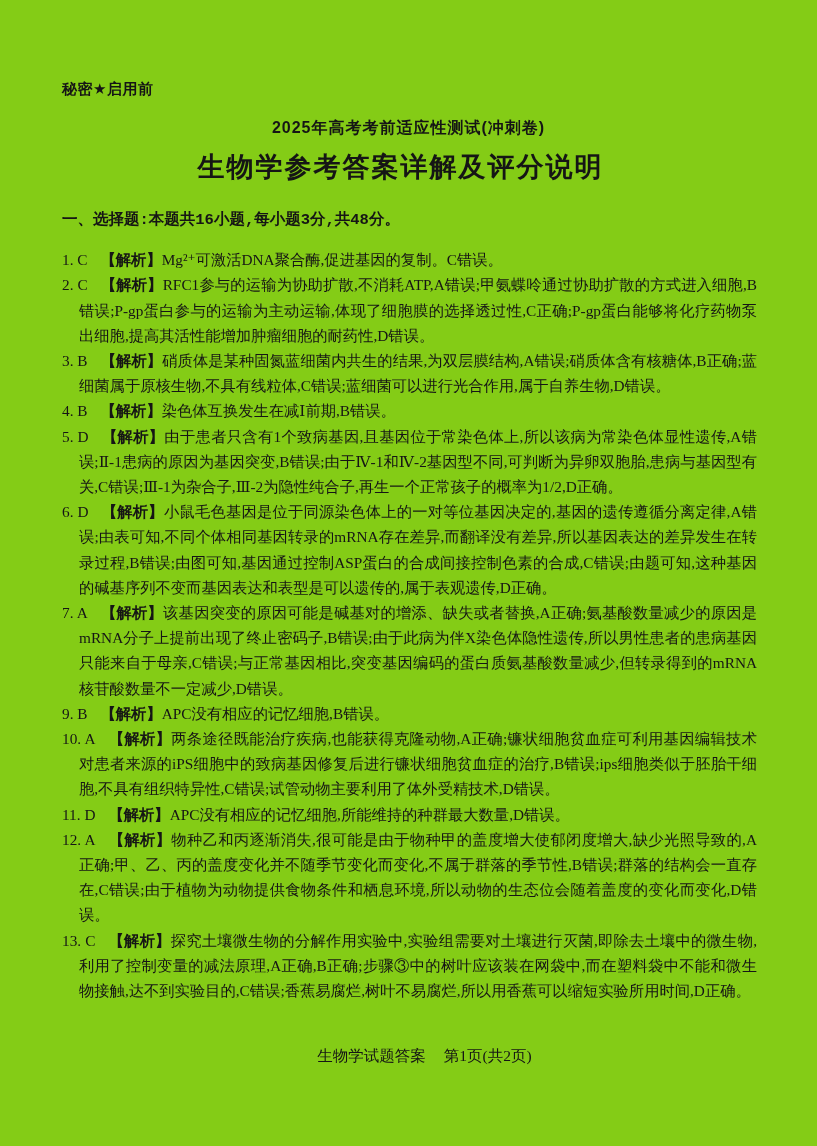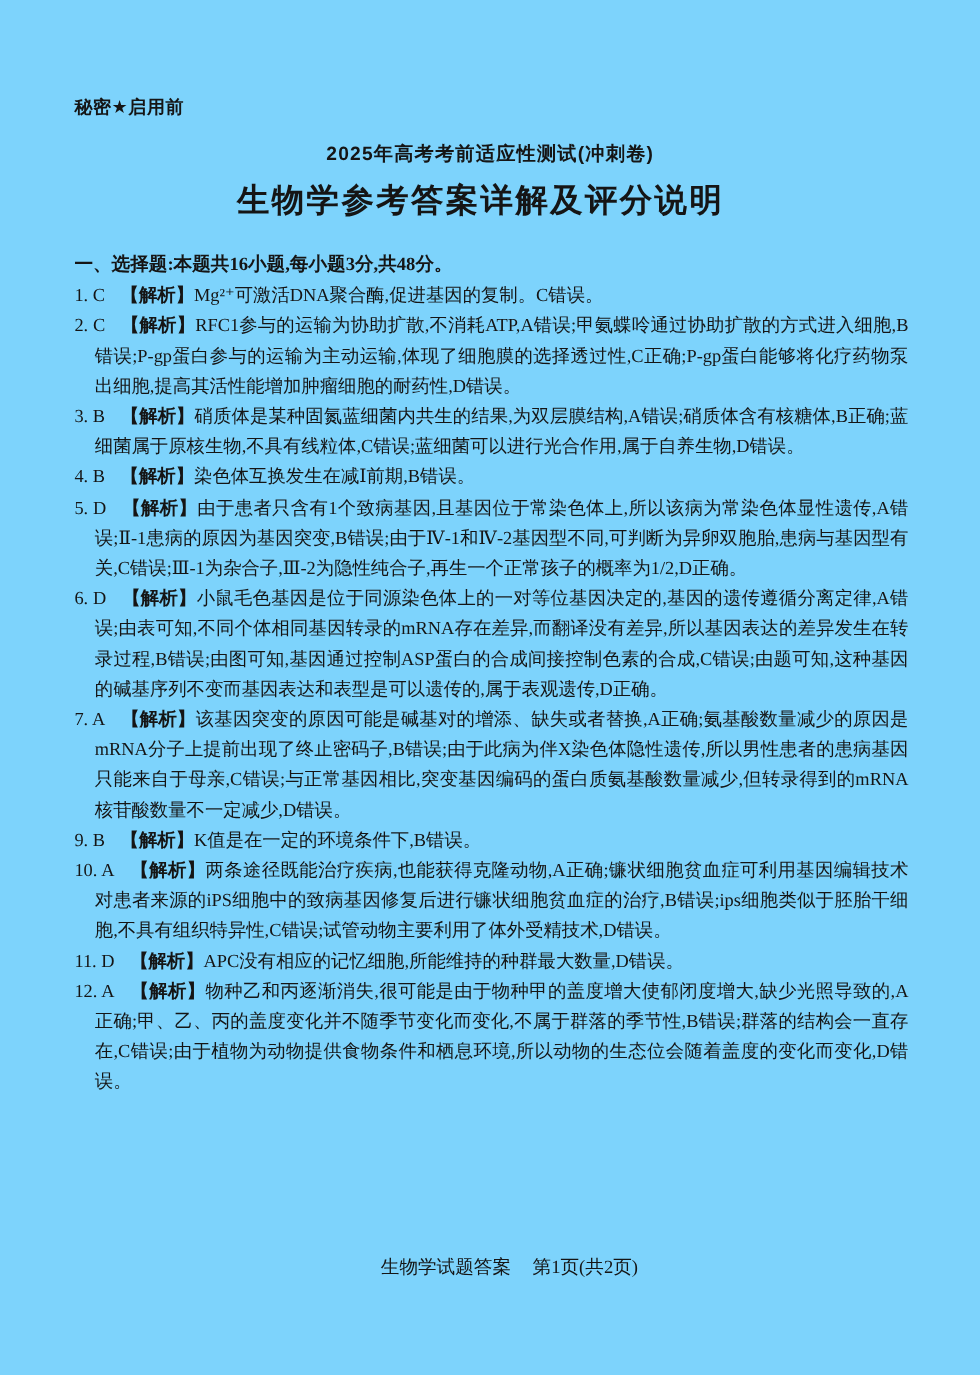--- a/index.html
+++ b/index.html
@@ -5,21 +5,21 @@
   html, body {
     margin: 0;
     padding: 0;
     background: #e8e8e8;
   }
   .page {
     position: relative;
     width: 817px;
     height: 1146px;
     margin: 0 auto;
-    background: #7dd3fc;
+    background: #84cc16;
     color: #151515;
     font-family: "Liberation Serif", "DejaVu Serif", serif;
     overflow: hidden;
     box-sizing: border-box;
   }
   .classification {
     position: absolute;
     left: 62px;
     top: 80px;
     font-family: "Liberation Sans", "DejaVu Sans", sans-serif;
@@ -48,25 +48,25 @@
     font-size: 27px;
     letter-spacing: 2px;
   }
   .content {
     position: absolute;
     left: 62px;
     top: 208px;
     width: 695px;
   }
   .section-head {
-    font-family: Liberation Serif, serif;
+    font-family: Liberation Mono, monospace;
     font-weight: bold;
     font-size: 15.5px;
     line-height: 25.2px;
-    margin-bottom: 1px;
+    margin-bottom: 14px;
   }
   .item {
     margin: 0;
     font-size: 15.3px;
     line-height: 25.2px;
     text-align: justify;
     text-justify: inter-ideograph;
     padding-left: 17px;
     text-indent: -17px;
   }
@@ -107,24 +107,25 @@
   <div class="content">
     <div class="section-head">一、选择题:本题共16小题,每小题3分,共48分。</div>
     <div id="items">
         <p class="item"><span class="num">1. C</span><span class="jx">【解析】</span><span>Mg²⁺可激活DNA聚合酶,促进基因的复制。C错误。</span></p>
         <p class="item"><span class="num">2. C</span><span class="jx">【解析】</span><span>RFC1参与的运输为协助扩散,不消耗ATP,A错误;甲氨蝶呤通过协助扩散的方式进入细胞,B错误;P-gp蛋白参与的运输为主动运输,体现了细胞膜的选择透过性,C正确;P-gp蛋白能够将化疗药物泵出细胞,提高其活性能增加肿瘤细胞的耐药性,D错误。</span></p>
         <p class="item"><span class="num">3. B</span><span class="jx">【解析】</span><span>硝质体是某种固氮蓝细菌内共生的结果,为双层膜结构,A错误;硝质体含有核糖体,B正确;蓝细菌属于原核生物,不具有线粒体,C错误;蓝细菌可以进行光合作用,属于自养生物,D错误。</span></p>
         <p class="item"><span class="num">4. B</span><span class="jx">【解析】</span><span>染色体互换发生在减Ⅰ前期,B错误。</span></p>
         <p class="item"><span class="num">5. D</span><span class="jx">【解析】</span><span>由于患者只含有1个致病基因,且基因位于常染色体上,所以该病为常染色体显性遗传,A错误;Ⅱ-1患病的原因为基因突变,B错误;由于Ⅳ-1和Ⅳ-2基因型不同,可判断为异卵双胞胎,患病与基因型有关,C错误;Ⅲ-1为杂合子,Ⅲ-2为隐性纯合子,再生一个正常孩子的概率为1/2,D正确。</span></p>
         <p class="item"><span class="num">6. D</span><span class="jx">【解析】</span><span>小鼠毛色基因是位于同源染色体上的一对等位基因决定的,基因的遗传遵循分离定律,A错误;由表可知,不同个体相同基因转录的mRNA存在差异,而翻译没有差异,所以基因表达的差异发生在转录过程,B错误;由图可知,基因通过控制ASP蛋白的合成间接控制色素的合成,C错误;由题可知,这种基因的碱基序列不变而基因表达和表型是可以遗传的,属于表观遗传,D正确。</span></p>
         <p class="item"><span class="num">7. A</span><span class="jx">【解析】</span><span>该基因突变的原因可能是碱基对的增添、缺失或者替换,A正确;氨基酸数量减少的原因是mRNA分子上提前出现了终止密码子,B错误;由于此病为伴X染色体隐性遗传,所以男性患者的患病基因只能来自于母亲,C错误;与正常基因相比,突变基因编码的蛋白质氨基酸数量减少,但转录得到的mRNA核苷酸数量不一定减少,D错误。</span></p>
-        <p class="item"><span class="num">9. B</span><span class="jx">【解析】</span><span>K值是在一定的环境条件下,B错误。</span></p>
+        <p class="item"><span class="num">9. B</span><span class="jx">【解析】</span><span>APC没有相应的记忆细胞,B错误。</span></p>
         <p class="item"><span class="num">10. A</span><span class="jx">【解析】</span><span>两条途径既能治疗疾病,也能获得克隆动物,A正确;镰状细胞贫血症可利用基因编辑技术对患者来源的iPS细胞中的致病基因修复后进行镰状细胞贫血症的治疗,B错误;ips细胞类似于胚胎干细胞,不具有组织特异性,C错误;试管动物主要利用了体外受精技术,D错误。</span></p>
         <p class="item"><span class="num">11. D</span><span class="jx">【解析】</span><span>APC没有相应的记忆细胞,所能维持的种群最大数量,D错误。</span></p>
         <p class="item"><span class="num">12. A</span><span class="jx">【解析】</span><span>物种乙和丙逐渐消失,很可能是由于物种甲的盖度增大使郁闭度增大,缺少光照导致的,A正确;甲、乙、丙的盖度变化并不随季节变化而变化,不属于群落的季节性,B错误;群落的结构会一直存在,C错误;由于植物为动物提供食物条件和栖息环境,所以动物的生态位会随着盖度的变化而变化,D错误。</span></p>
+        <p class="item"><span class="num">13. C</span><span class="jx">【解析】</span><span>探究土壤微生物的分解作用实验中,实验组需要对土壤进行灭菌,即除去土壤中的微生物,利用了控制变量的减法原理,A正确,B正确;步骤③中的树叶应该装在网袋中,而在塑料袋中不能和微生物接触,达不到实验目的,C错误;香蕉易腐烂,树叶不易腐烂,所以用香蕉可以缩短实验所用时间,D正确。</span></p>
       </div>
   </div>
 
   <div class="footer">
     <span>生物学试题答案</span><span class="gap"></span><span>第1页(共2页)</span>
   </div>
 
 </div>
 
 </body></html>

